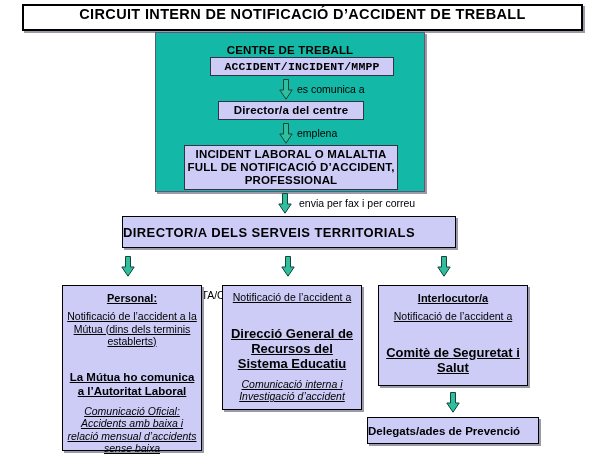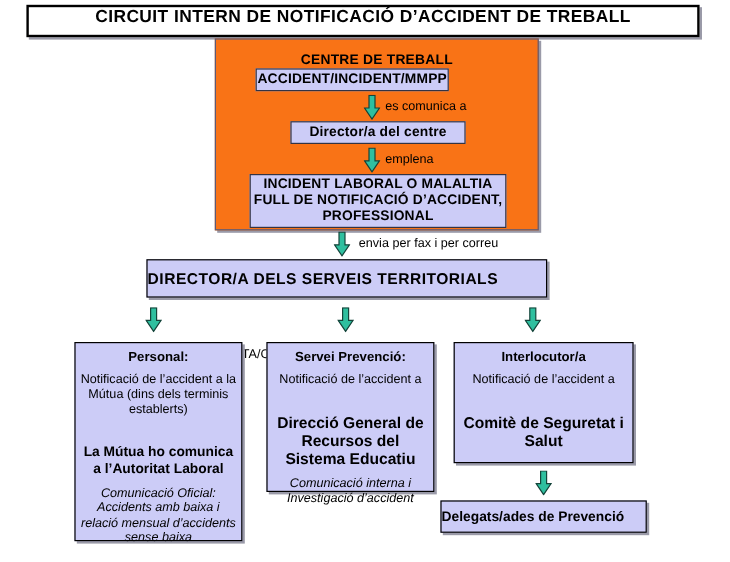--- a/index.html
+++ b/index.html
@@ -42,23 +42,22 @@
     font-size: 14.5px;
     font-weight: bold;
     letter-spacing: 0.35px;
     color: #000000;
   }
 
   .container-box {
     position: absolute;
     box-sizing: border-box;
     border: 1px solid #5a5a78;
-    background: #f97316;
-    box-shadow: 2px 2px 0 0 #9a9aa8;
-    margin-left: 24px;
+    background: #14b8a6;
+    box-shadow: 2px 2px 0 0 #9a9aa8;
   }
 
   
   .hdr {
     font-size: 11.5px;
     font-weight: bold;
     color: #000000;
     letter-spacing: 0.2px;
   }
   .inner-box {
@@ -95,20 +94,21 @@
 
   
   .card {
     position: absolute;
     box-sizing: border-box;
     border: 1px solid #000000;
     background: #ccccf7;
     box-shadow: 2px 2px 0 0 #9a9aa8;
     padding: 5px 4px 4px 4px;
     text-align: center;
+    text-decoration: underline;
   }
   .card-title {
     font-size: 11px;
     font-weight: bold;
     color: #000000;
     margin: 1px 0 6px 0;
   }
   .card-sub {
     font-size: 10.5px;
     color: #000000;
@@ -156,21 +156,21 @@
   <div class="title-box" style="left:22px; top:4px; width:561px; height:27px;">
     <span class="title-text">CIRCUIT INTERN DE NOTIFICACIÓ D’ACCIDENT DE TREBALL</span>
   </div>
 
   <div class="container-box" style="left:155px; top:32px; width:270px; height:160px;">
 
     <div style="position:absolute; left:0; top:7px; width:100%; text-align:center;">
       <span class="hdr">CENTRE DE TREBALL</span>
     </div>
 
-    <div class="inner-box" style="left:33px; top:24px; width:161px; height:19px;">
+    <div class="inner-box" style="left:54px; top:24px; width:184px; height:19px;font-family:Liberation Mono, monospace;">
       <span class="inner-label">ACCIDENT/INCIDENT/MMPP</span>
     </div>
 
     <div class="arrow" style="left:123px; top:46px;">
       <svg width="14" height="21" viewBox="0 0 14 21">
         <polygon points="4.5,0.5 9.5,0.5 9.5,11 13.2,11 7,20.2 0.8,11 4.5,11" fill="#2fbf9f" stroke="#14443a" stroke-width="1"></polygon>
       </svg>
     </div>
     <div class="note" style="left:141px; top:50px;">es comunica a</div>
 
@@ -223,21 +223,20 @@
   </div>
 
   <div class="card" style="left:62px; top:285px; width:140px; height:166px;">
     <div class="card-title">Personal:</div>
     <div class="card-sub">Notificació de l’accident a la Mútua (dins dels terminis establerts)</div>
     <div class="card-main-sm">La Mútua ho comunica a l’Autoritat Laboral</div>
     <div class="card-italic">Comunicació Oficial: Accidents amb baixa i relació mensual d’accidents sense baixa</div>
   </div>
 
   <div class="card" style="left:222px; top:285px; width:140px; height:125px;">
-    <div class="card-title">Servei Prevenció:</div>
     <div class="card-sub">Notificació de l’accident a</div>
     <div class="card-main">Direcció General de Recursos del Sistema Educatiu</div>
     <div class="card-italic">Comunicació interna i Investigació d’accident</div>
   </div>
 
   <div class="card" style="left:378px; top:285px; width:150px; height:101px;">
     <div class="card-title">Interlocutor/a</div>
     <div class="card-sub">Notificació de l’accident a</div>
     <div class="card-main">Comitè de Seguretat i Salut</div>
   </div>

